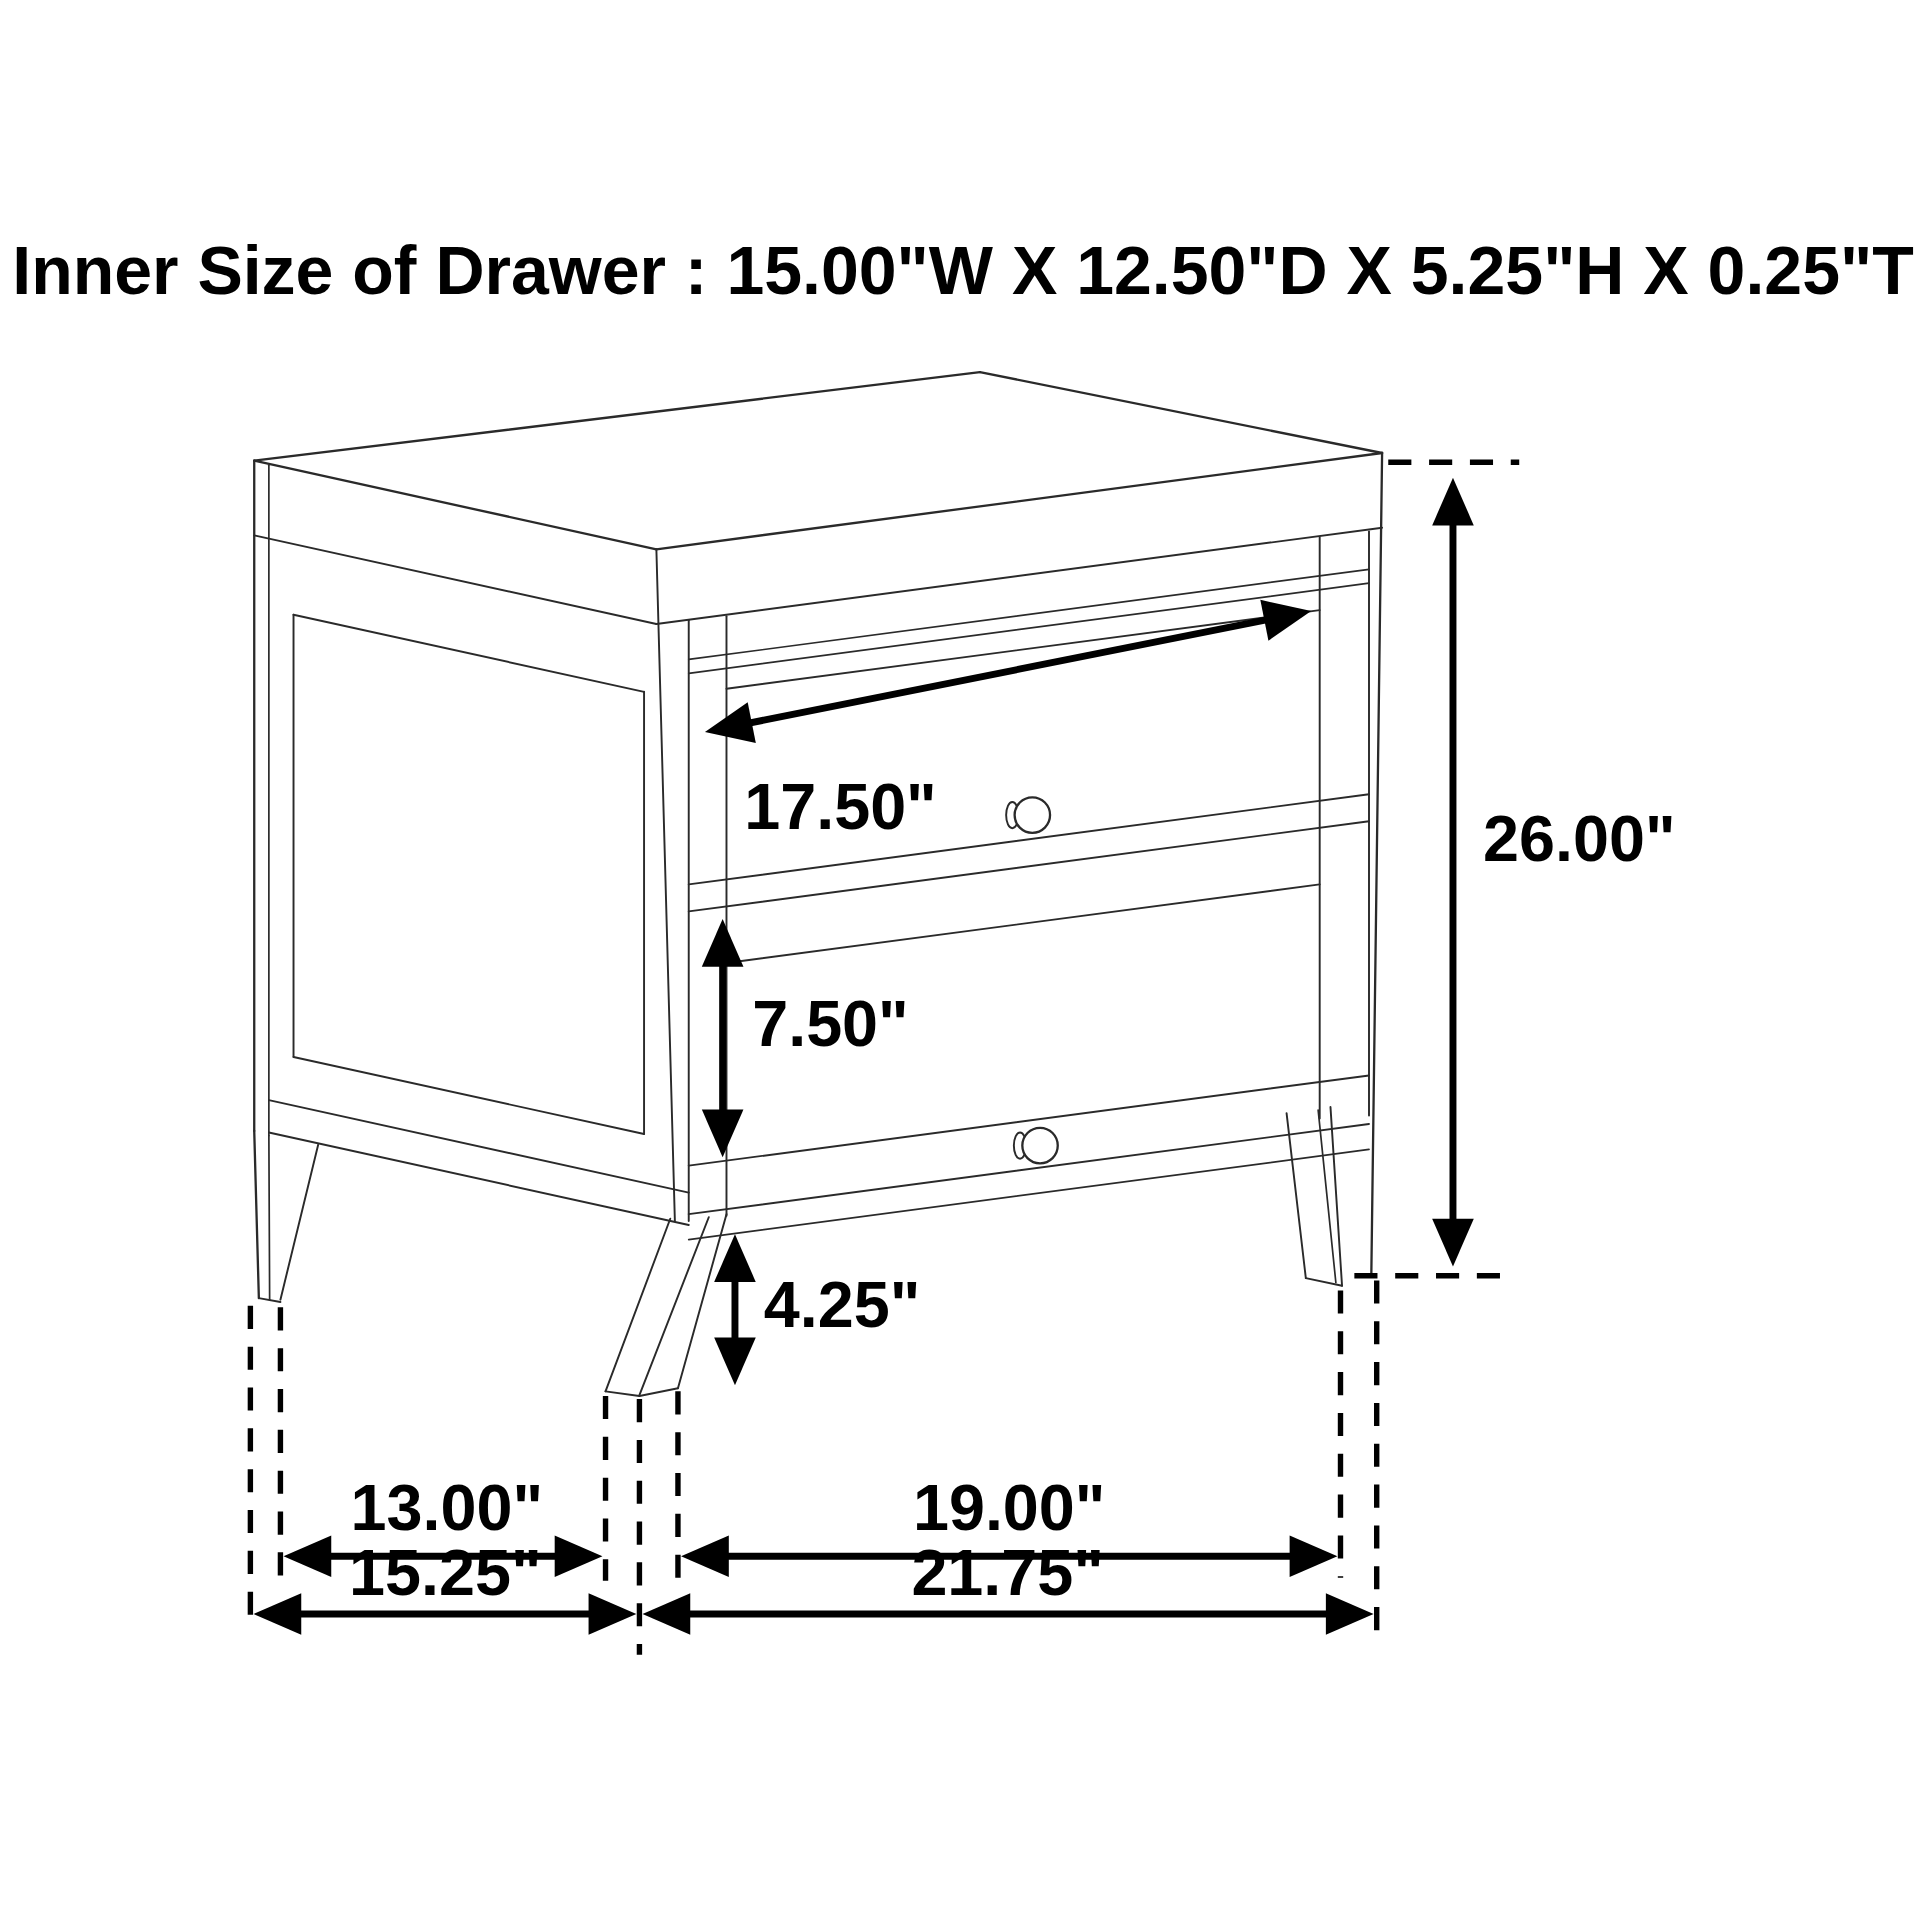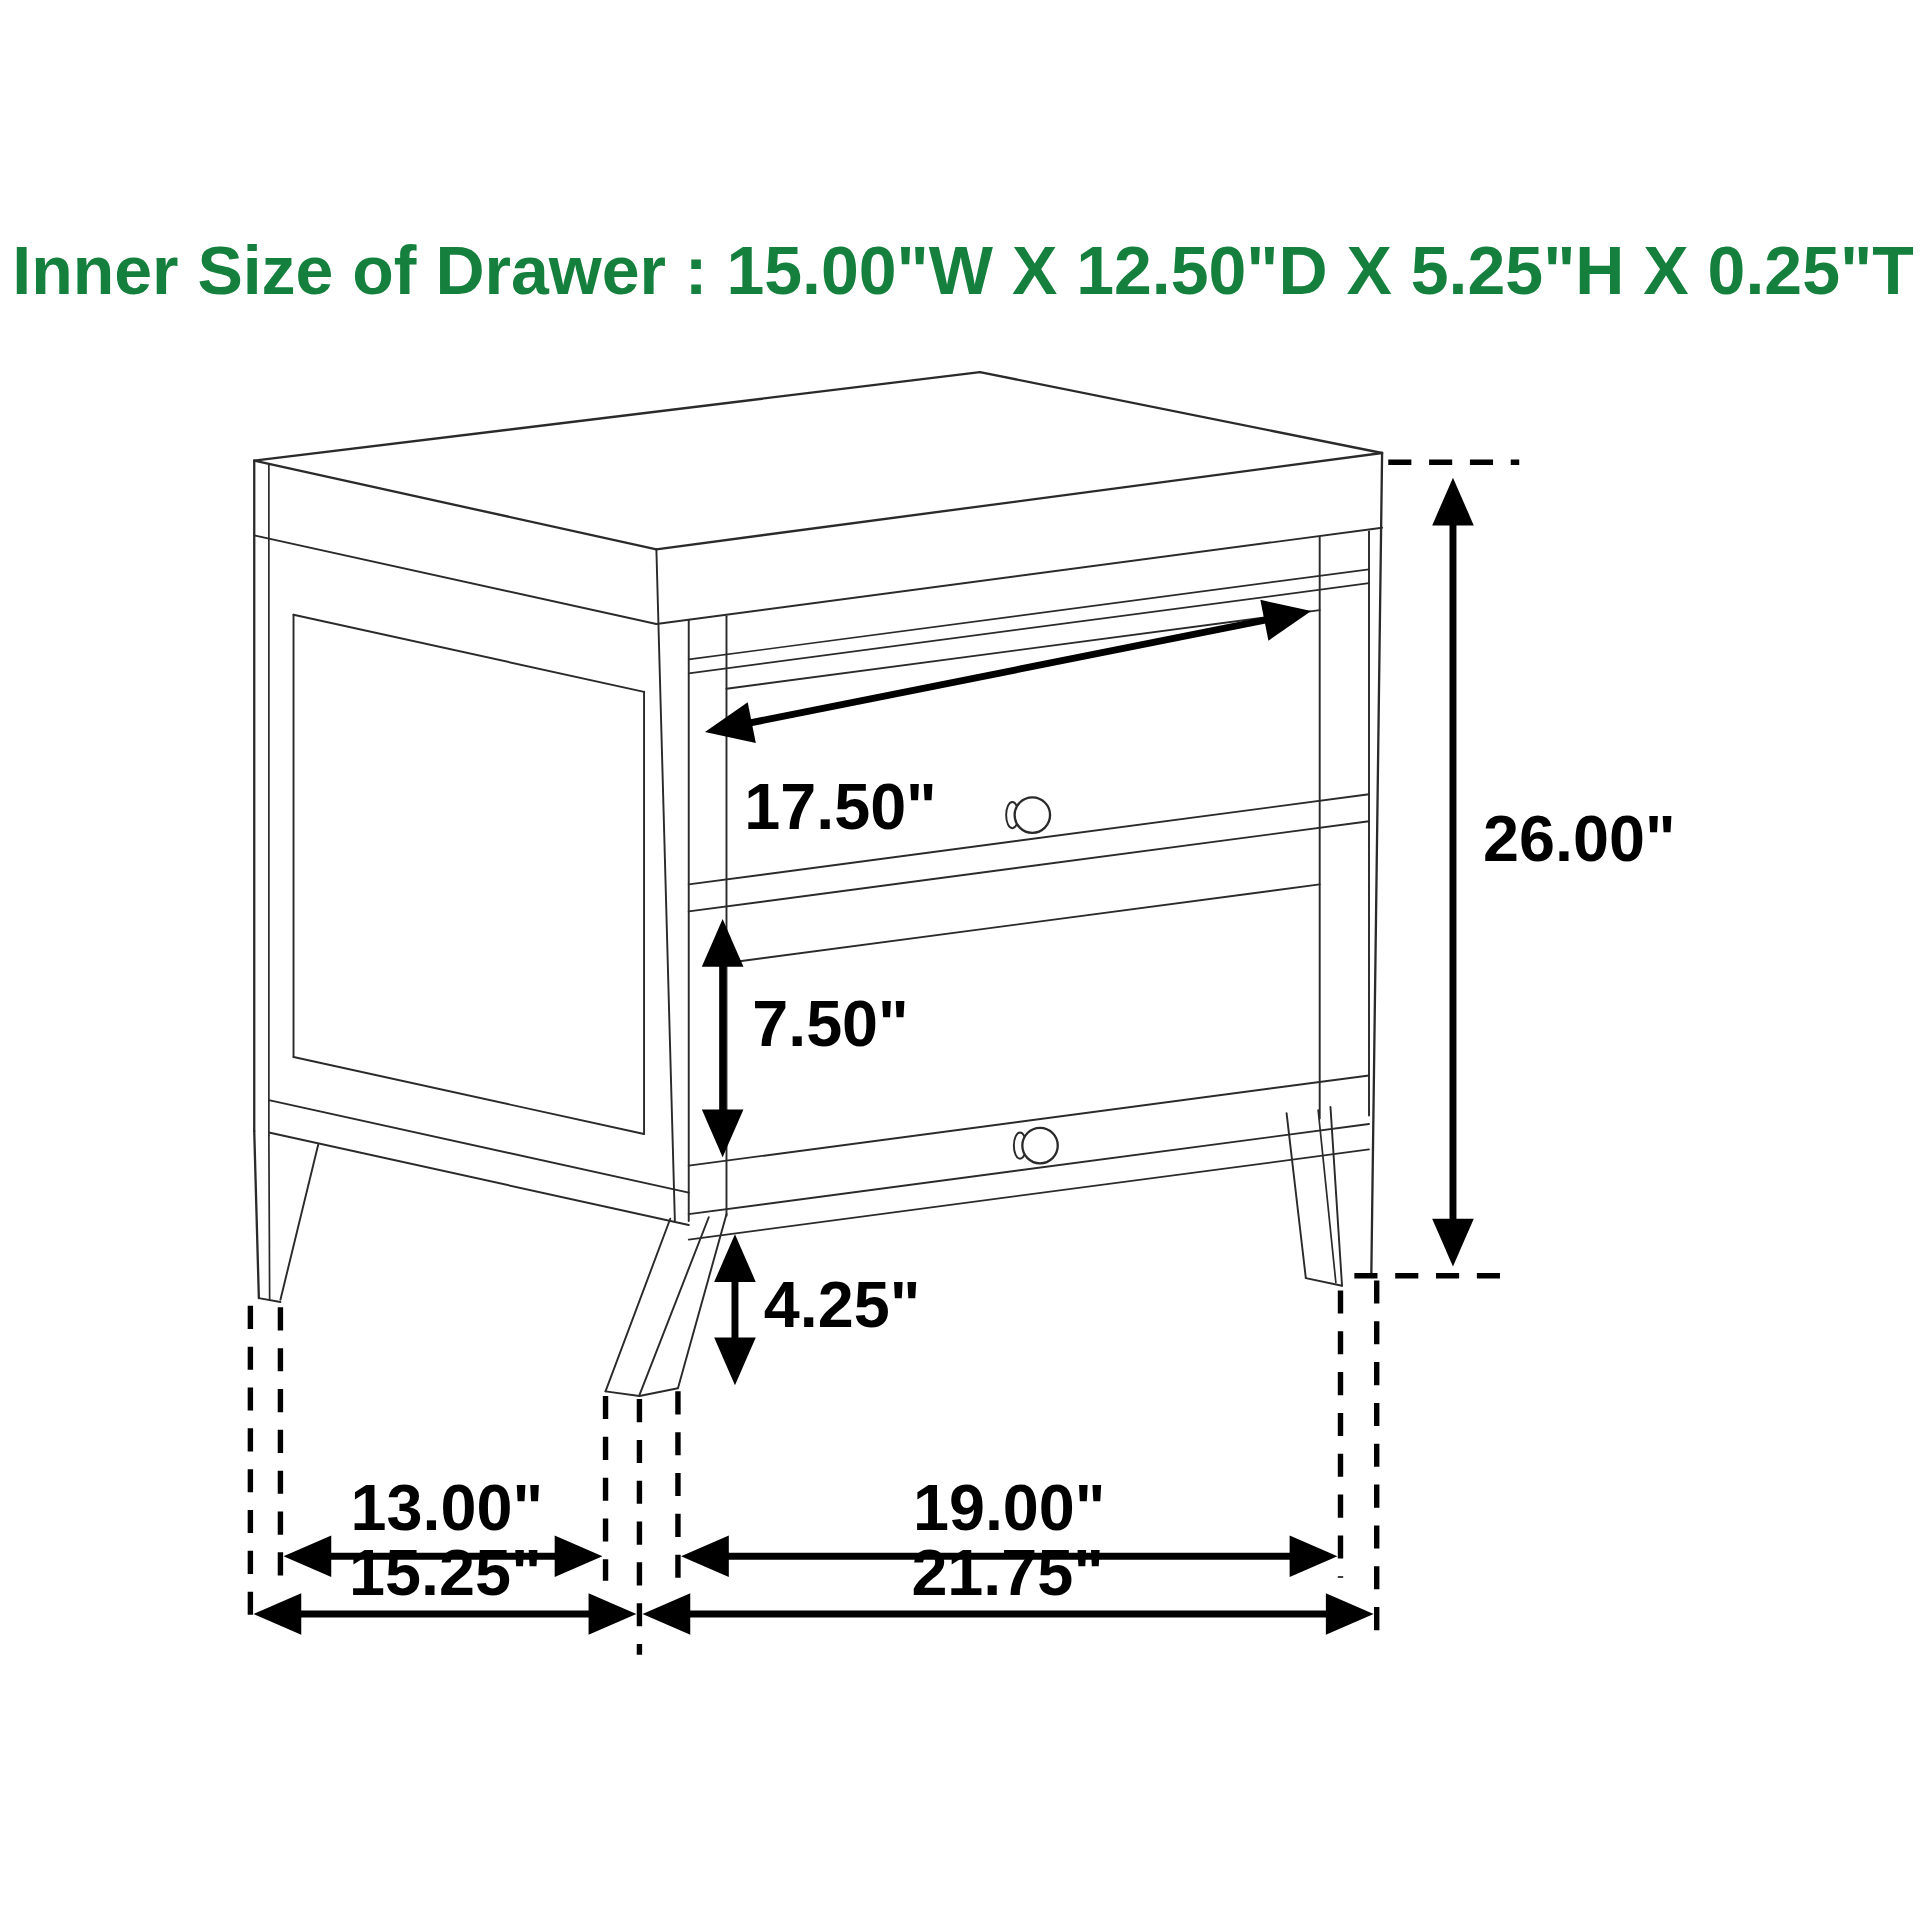--- a/index.html
+++ b/index.html
@@ -9,21 +9,21 @@
     background:#ffffff;
     font-family:"Liberation Sans", sans-serif;
     overflow:hidden;
   }
   .title{
     position:absolute;
     top:231px;left:0;width:1926px;
     text-align:center;
     font-size:68px;
     font-weight:bold;
-    color:#15803d;
+    color:#000000;
     letter-spacing:0px;
     white-space:nowrap;
   }
   svg.drawing{position:absolute;left:0;top:0;}
   text.dim-label{
     font-family:"Liberation Sans", sans-serif;
     font-weight:bold;
     font-size:84px;
     fill:#000000;
   }

